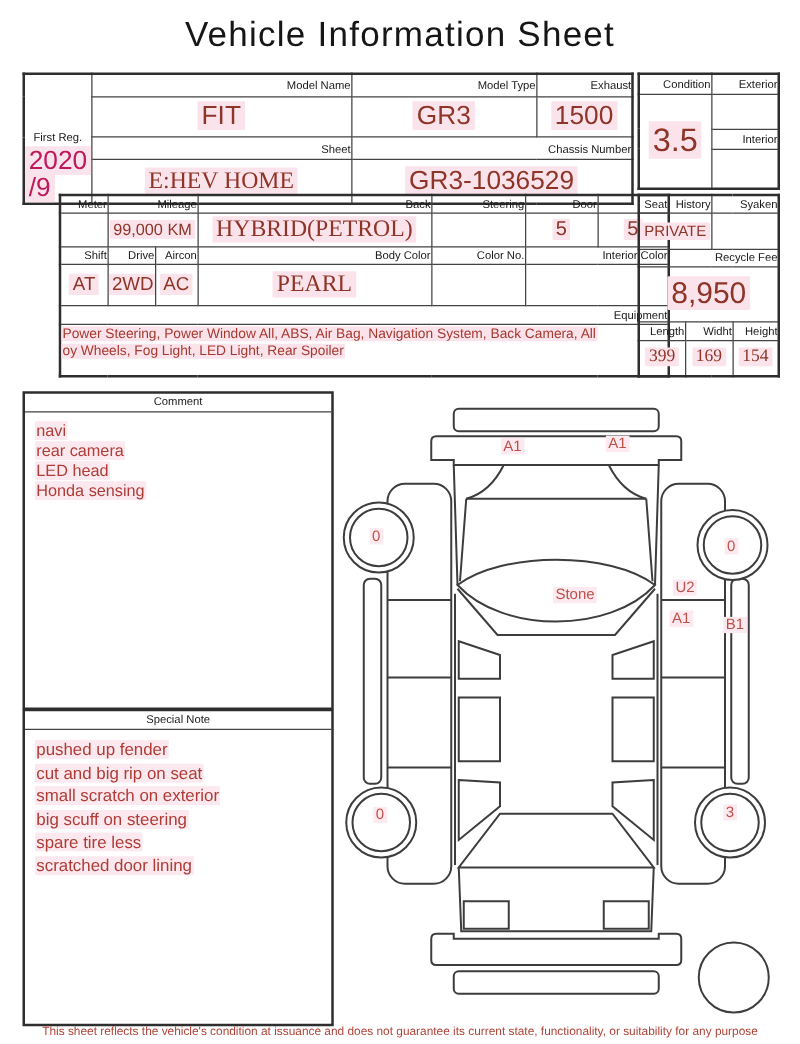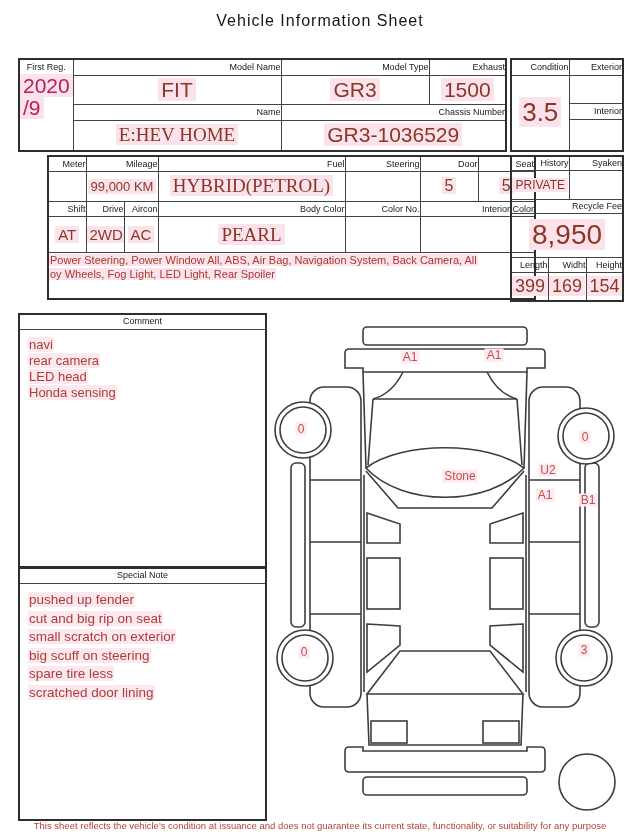--- a/index.html
+++ b/index.html
@@ -1,31 +1,31 @@
 <!DOCTYPE html>
 <html><head>
 <meta charset="utf-8">
 <style>
   html,body{margin:0;padding:0;background:#fff;}
   .sheet{position:relative;width:640px;height:835px;background:#ffffff;
          font-family:"Liberation Sans",sans-serif;overflow:hidden;}
   #title{position:absolute;top:12px;left:0;right:0;text-align:center;
-         font-size:16px;color:#161616;letter-spacing:1px;}
+         font-size:28px;color:#161616;letter-spacing:1px;}
   table.blk{position:absolute;border-collapse:collapse;table-layout:fixed;
             border:2px solid #2e2e2e;}
   table.blk td,table.blk th{border:1px solid #434343;padding:0;margin:0;
             overflow:hidden;white-space:nowrap;}
   th.hdr{font-weight:400;font-size:9px;color:#191919;text-align:right;vertical-align:middle;}
   td.val{color:#8e3527;text-align:center;vertical-align:middle;}
   .hl{background:#fbe3ec;padding:0 3px;border-radius:1px;}
-  .v26{font-size:26px;} .v22{font-size:28px;} .v21{font-size:21px;line-height:22px;}
-  .v20{font-size:21px;} .v19{font-size:19px;font-family:Liberation Serif, serif;} .v17{font-size:18px;}
+  .v26{font-size:26px;} .v22{font-size:24px;} .v21{font-size:21px;line-height:22px;}
+  .v20{font-size:21px;} .v19{font-size:19px;font-family:Liberation Serif, serif;} .v17{font-size:14px;font-family:Liberation Serif, serif;}
   .v16{font-size:16px;} .v15{font-size:15px;} .v13{font-size:13px;} .v12{font-size:12px;}
   td.stack{vertical-align:top;}
-  .stack .slabel{font-size:9px;color:#191919;text-align:center;padding-top:2px;}
+  .stack .slabel{font-size:9px;color:#191919;text-align:center;padding-top:2px;margin-top:43px;}
   .stack .sval{color:#be185d;text-align:left;padding-left:0;margin-top:3px;}
   td.equip{vertical-align:top;text-align:left;padding:3px 7px;}
   .eline{font-size:11px;line-height:14px;color:#a8392f;white-space:normal;}
   .eline .hl{padding:0 1px;}
   .notebox{position:absolute;border:2px solid #2e2e2e;background:#fff;}
   .boxhdr{height:13px;border-bottom:1px solid #434343;text-align:center;
           font-size:9px;color:#191919;padding-top:1px;}
   .boxbody{padding:7px 8px;}
   .cline{font-size:13px;line-height:16px;color:#b03c36;}
   .nline{font-size:13.5px;line-height:18.5px;color:#b03c36;}
@@ -64,21 +64,21 @@
       <th class="hdr">Model Name</th>
       <th class="hdr">Model Type</th>
       <th class="hdr">Exhaust</th>
     </tr>
     <tr style="height:29px;">
       <td class="val v20"><span class="hl">FIT</span></td>
       <td class="val v20"><span class="hl">GR3</span></td>
       <td class="val v20"><span class="hl">1500</span></td>
     </tr>
     <tr style="height:16px;">
-      <th class="hdr">Name</th>
+      <th class="hdr">Sheet</th>
       <th class="hdr" colspan="2">Chassis Number</th>
     </tr>
     <tr style="height:31px;">
       <td class="val v19"><span class="hl">E:HEV HOME</span></td>
       <td class="val v20" colspan="2"><span class="hl">GR3-1036529</span></td>
     </tr>
   </tbody>
     </table>
 
   <table class="blk" style="left:510px;top:58px;width:112px;height:92px;">
@@ -111,21 +111,21 @@
         <col style="width:34px">
         <col style="width:187px">
         <col style="width:75px">
         <col style="width:58px">
         <col style="width:57px">
       </colgroup>
     <tbody>
         <tr style="height:14px;">
       <th class="hdr">Meter</th>
       <th class="hdr" colspan="2">Mileage</th>
-      <th class="hdr">Fuel</th>
+      <th class="hdr">Back</th>
       <th class="hdr">Steering</th>
       <th class="hdr">Door</th>
       <th class="hdr">Seat</th>
     </tr>
     <tr style="height:27px;">
       <td class="val v13"></td>
       <td class="val v13" colspan="2"><span class="hl">99,000 KM</span></td>
       <td class="val v19"><span class="hl">HYBRID(PETROL)</span></td>
       <td class="val v13"></td>
       <td class="val v16"><span class="hl">5</span></td>
@@ -139,20 +139,23 @@
       <th class="hdr">Color No.</th>
       <th class="hdr" colspan="2">Interior Color</th>
     </tr>
     <tr style="height:33px;padding-left:17px;">
       <td class="val v15"><span class="hl">AT</span></td>
       <td class="val v15"><span class="hl">2WD</span></td>
       <td class="val v15"><span class="hl">AC</span></td>
       <td class="val v19"><span class="hl">PEARL</span></td>
       <td class="val v13"></td>
       <td class="val v13" colspan="2"></td>
+    </tr>
+    <tr style="height:15px;">
+      <th class="hdr" colspan="7">Equipment</th>
     </tr>
     <tr style="height:42px;">
       <td class="equip" colspan="7">
         <div class="eline"><span class="hl">Power Steering, Power Window  All, ABS, Air Bag, Navigation System, Back Camera, All</span></div>
         <div class="eline"><span class="hl">oy Wheels, Fog Light, LED Light, Rear Spoiler</span></div>
       </td>
     </tr>
   </tbody>
     </table>
 

